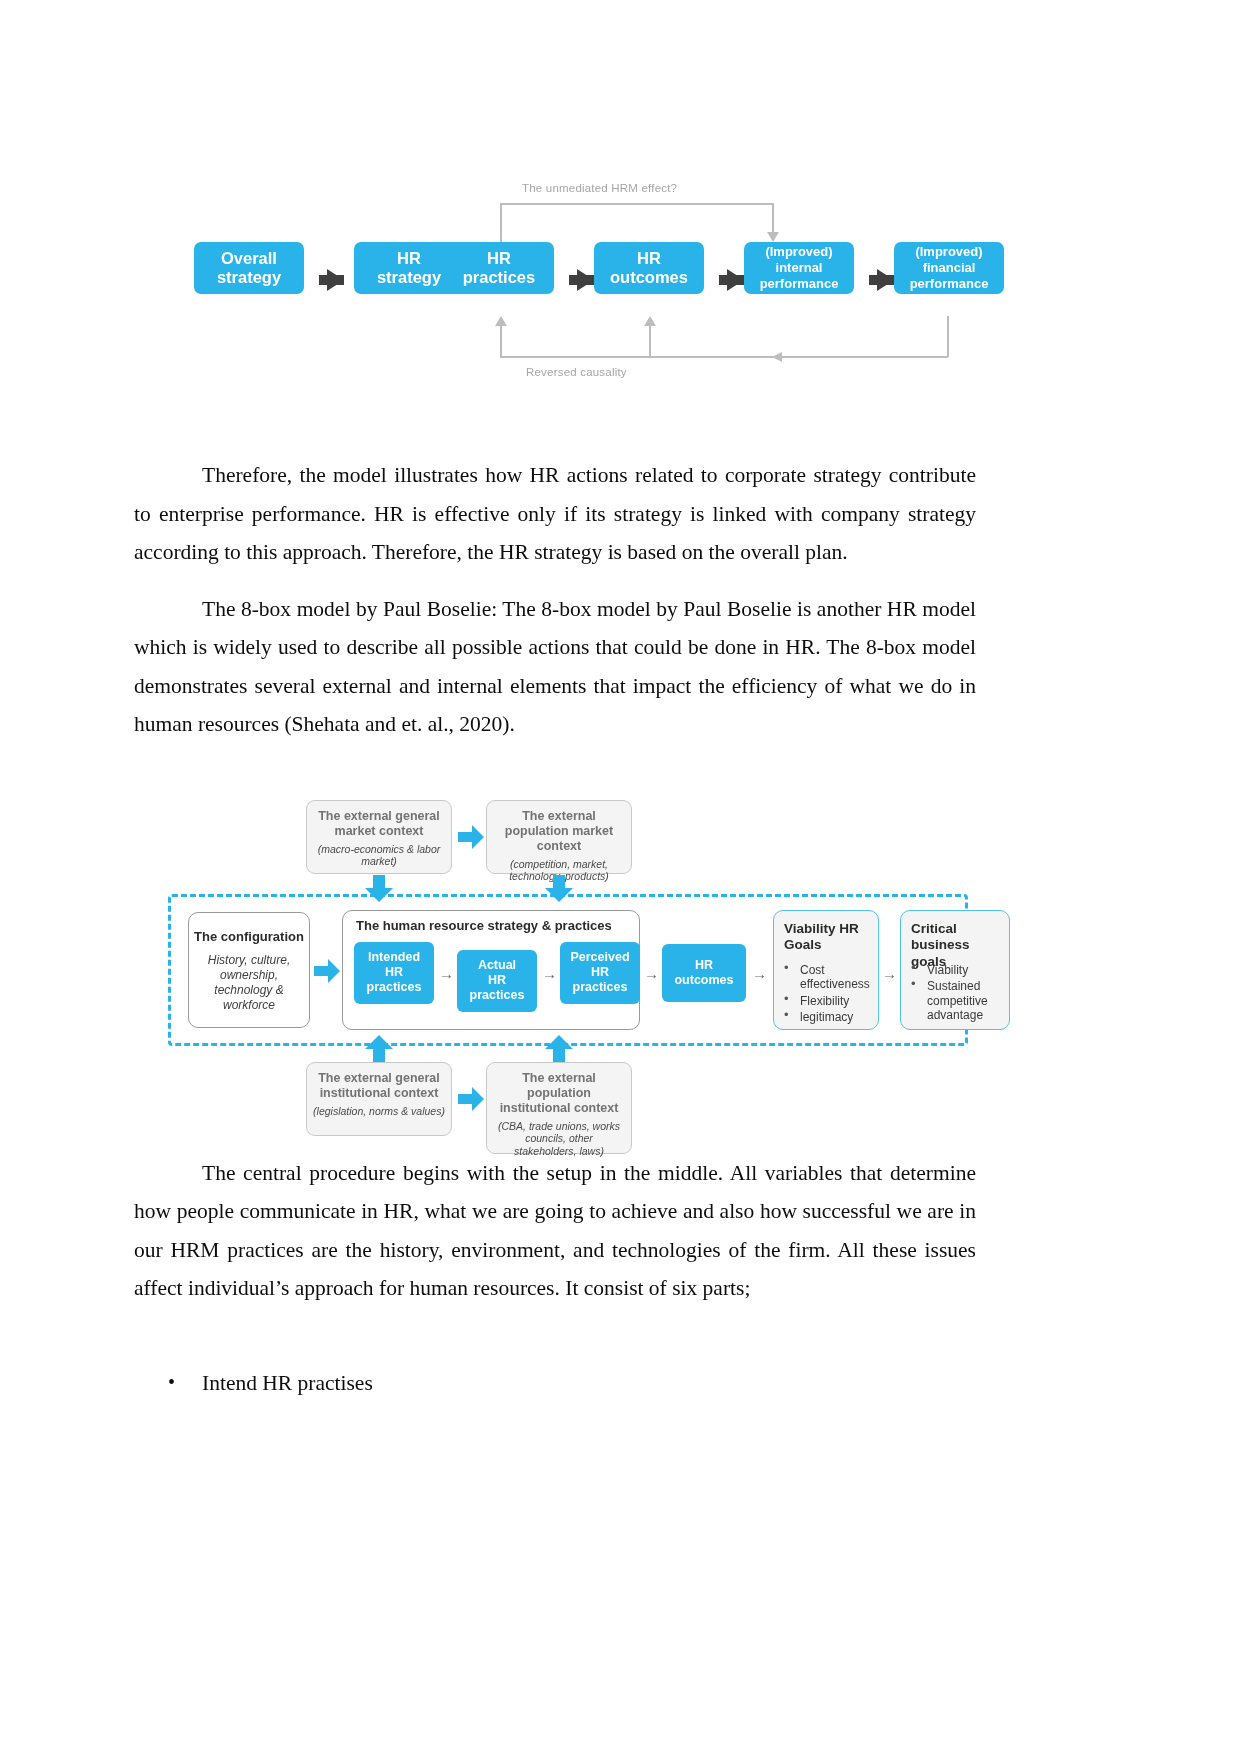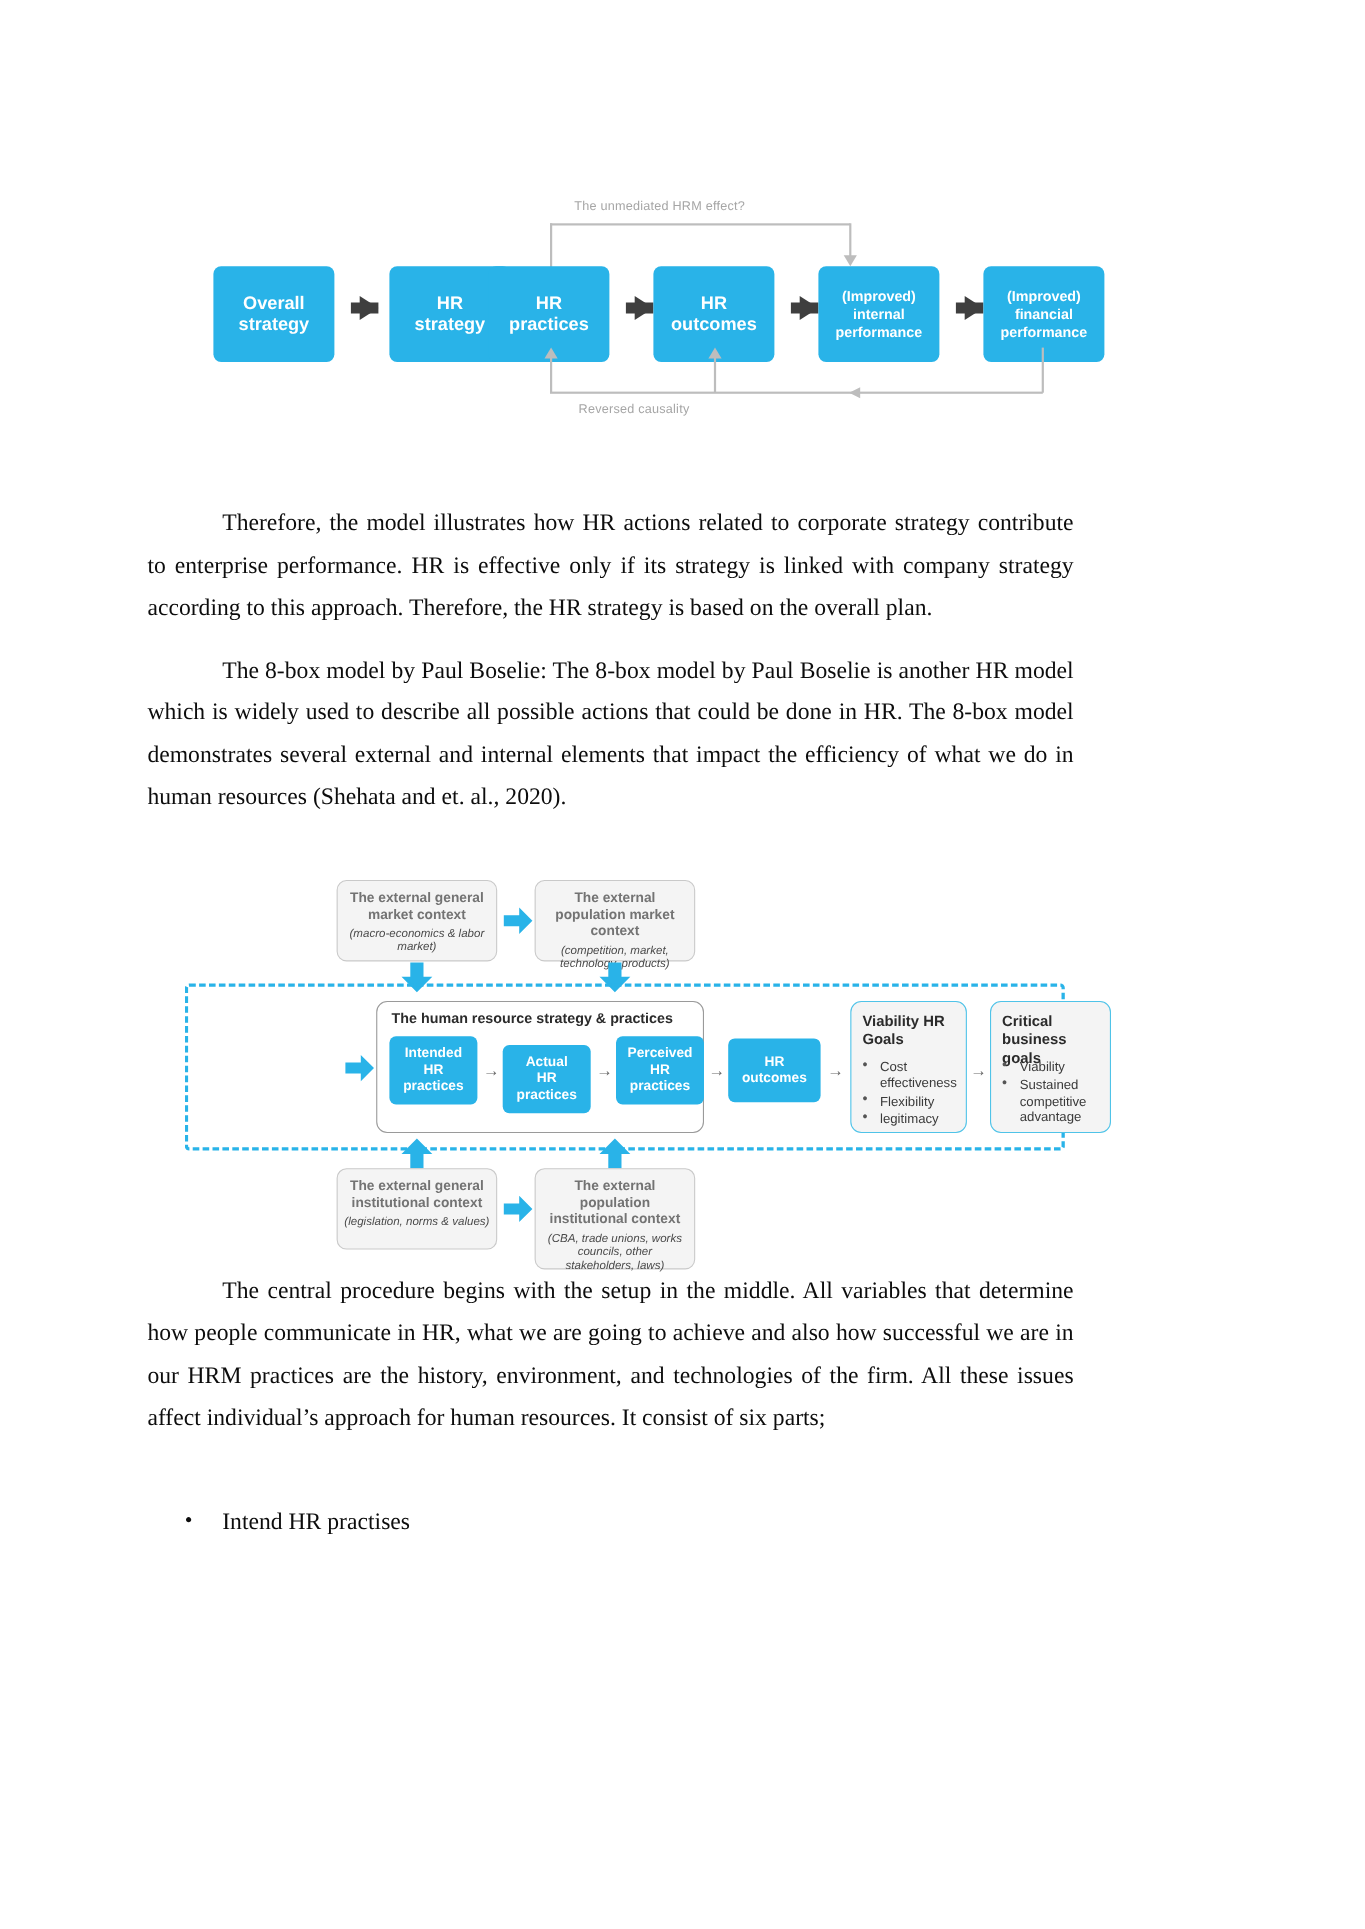--- a/index.html
+++ b/index.html
@@ -91,21 +91,21 @@
     top: 196px;
     font-family: "Liberation Sans", sans-serif;
     font-size: 11.5px;
     color: #a6a6a6;
     white-space: nowrap;
     letter-spacing: 0.2px;
   }
   .f1-box {
     position: absolute;
     top: 72px;
-    height: 87px;
+    height: 52px;
     background: #29b3e8;
     border-radius: 7px;
     color: #ffffff;
     font-family: "Liberation Sans", sans-serif;
     font-weight: bold;
     font-size: 16.5px;
     line-height: 19px;
     display: flex;
     align-items: center;
     justify-content: center;
@@ -371,20 +371,24 @@
 
         <svg style="position:absolute; left:203px; top:92px;" width="32" height="30" viewBox="0 0 32 30">
           <path d="M10 1 H22 V14 H30 L16 28 L2 14 H10 Z" fill="#29b3e8"></path>
         </svg>
         <svg style="position:absolute; left:383px; top:92px;" width="32" height="30" viewBox="0 0 32 30">
           <path d="M10 1 H22 V14 H30 L16 28 L2 14 H10 Z" fill="#29b3e8"></path>
         </svg>
 
         <div class="dashed-region" style="left:8px; top:112px; width:800px; height:152px;"></div>
 
+        <div class="wbox" style="left:28px; top:130px; width:122px; height:116px;">
+          <div class="f2-conf-title" style="top:16px;">The configuration</div>
+          <div class="f2-conf-sub" style="top:40px; padding:0 12px; box-sizing:border-box;">History, culture, ownership, technology &amp; workforce</div>
+        </div>
 
         <svg style="position:absolute; left:152px; top:174px;" width="30" height="30" viewBox="0 0 30 30">
           <path d="M2 10 H16 V3 L28 15 L16 27 V20 H2 Z" fill="#29b3e8"></path>
         </svg>
 
         <div class="wbox" style="left:182px; top:128px; width:298px; height:120px;"></div>
         <div class="f2-title" style="left:196px; top:136px;">The human resource strategy &amp; practices</div>
 
         <div class="bbox" style="left:194px; top:160px; width:80px; height:62px;">
           <span>

